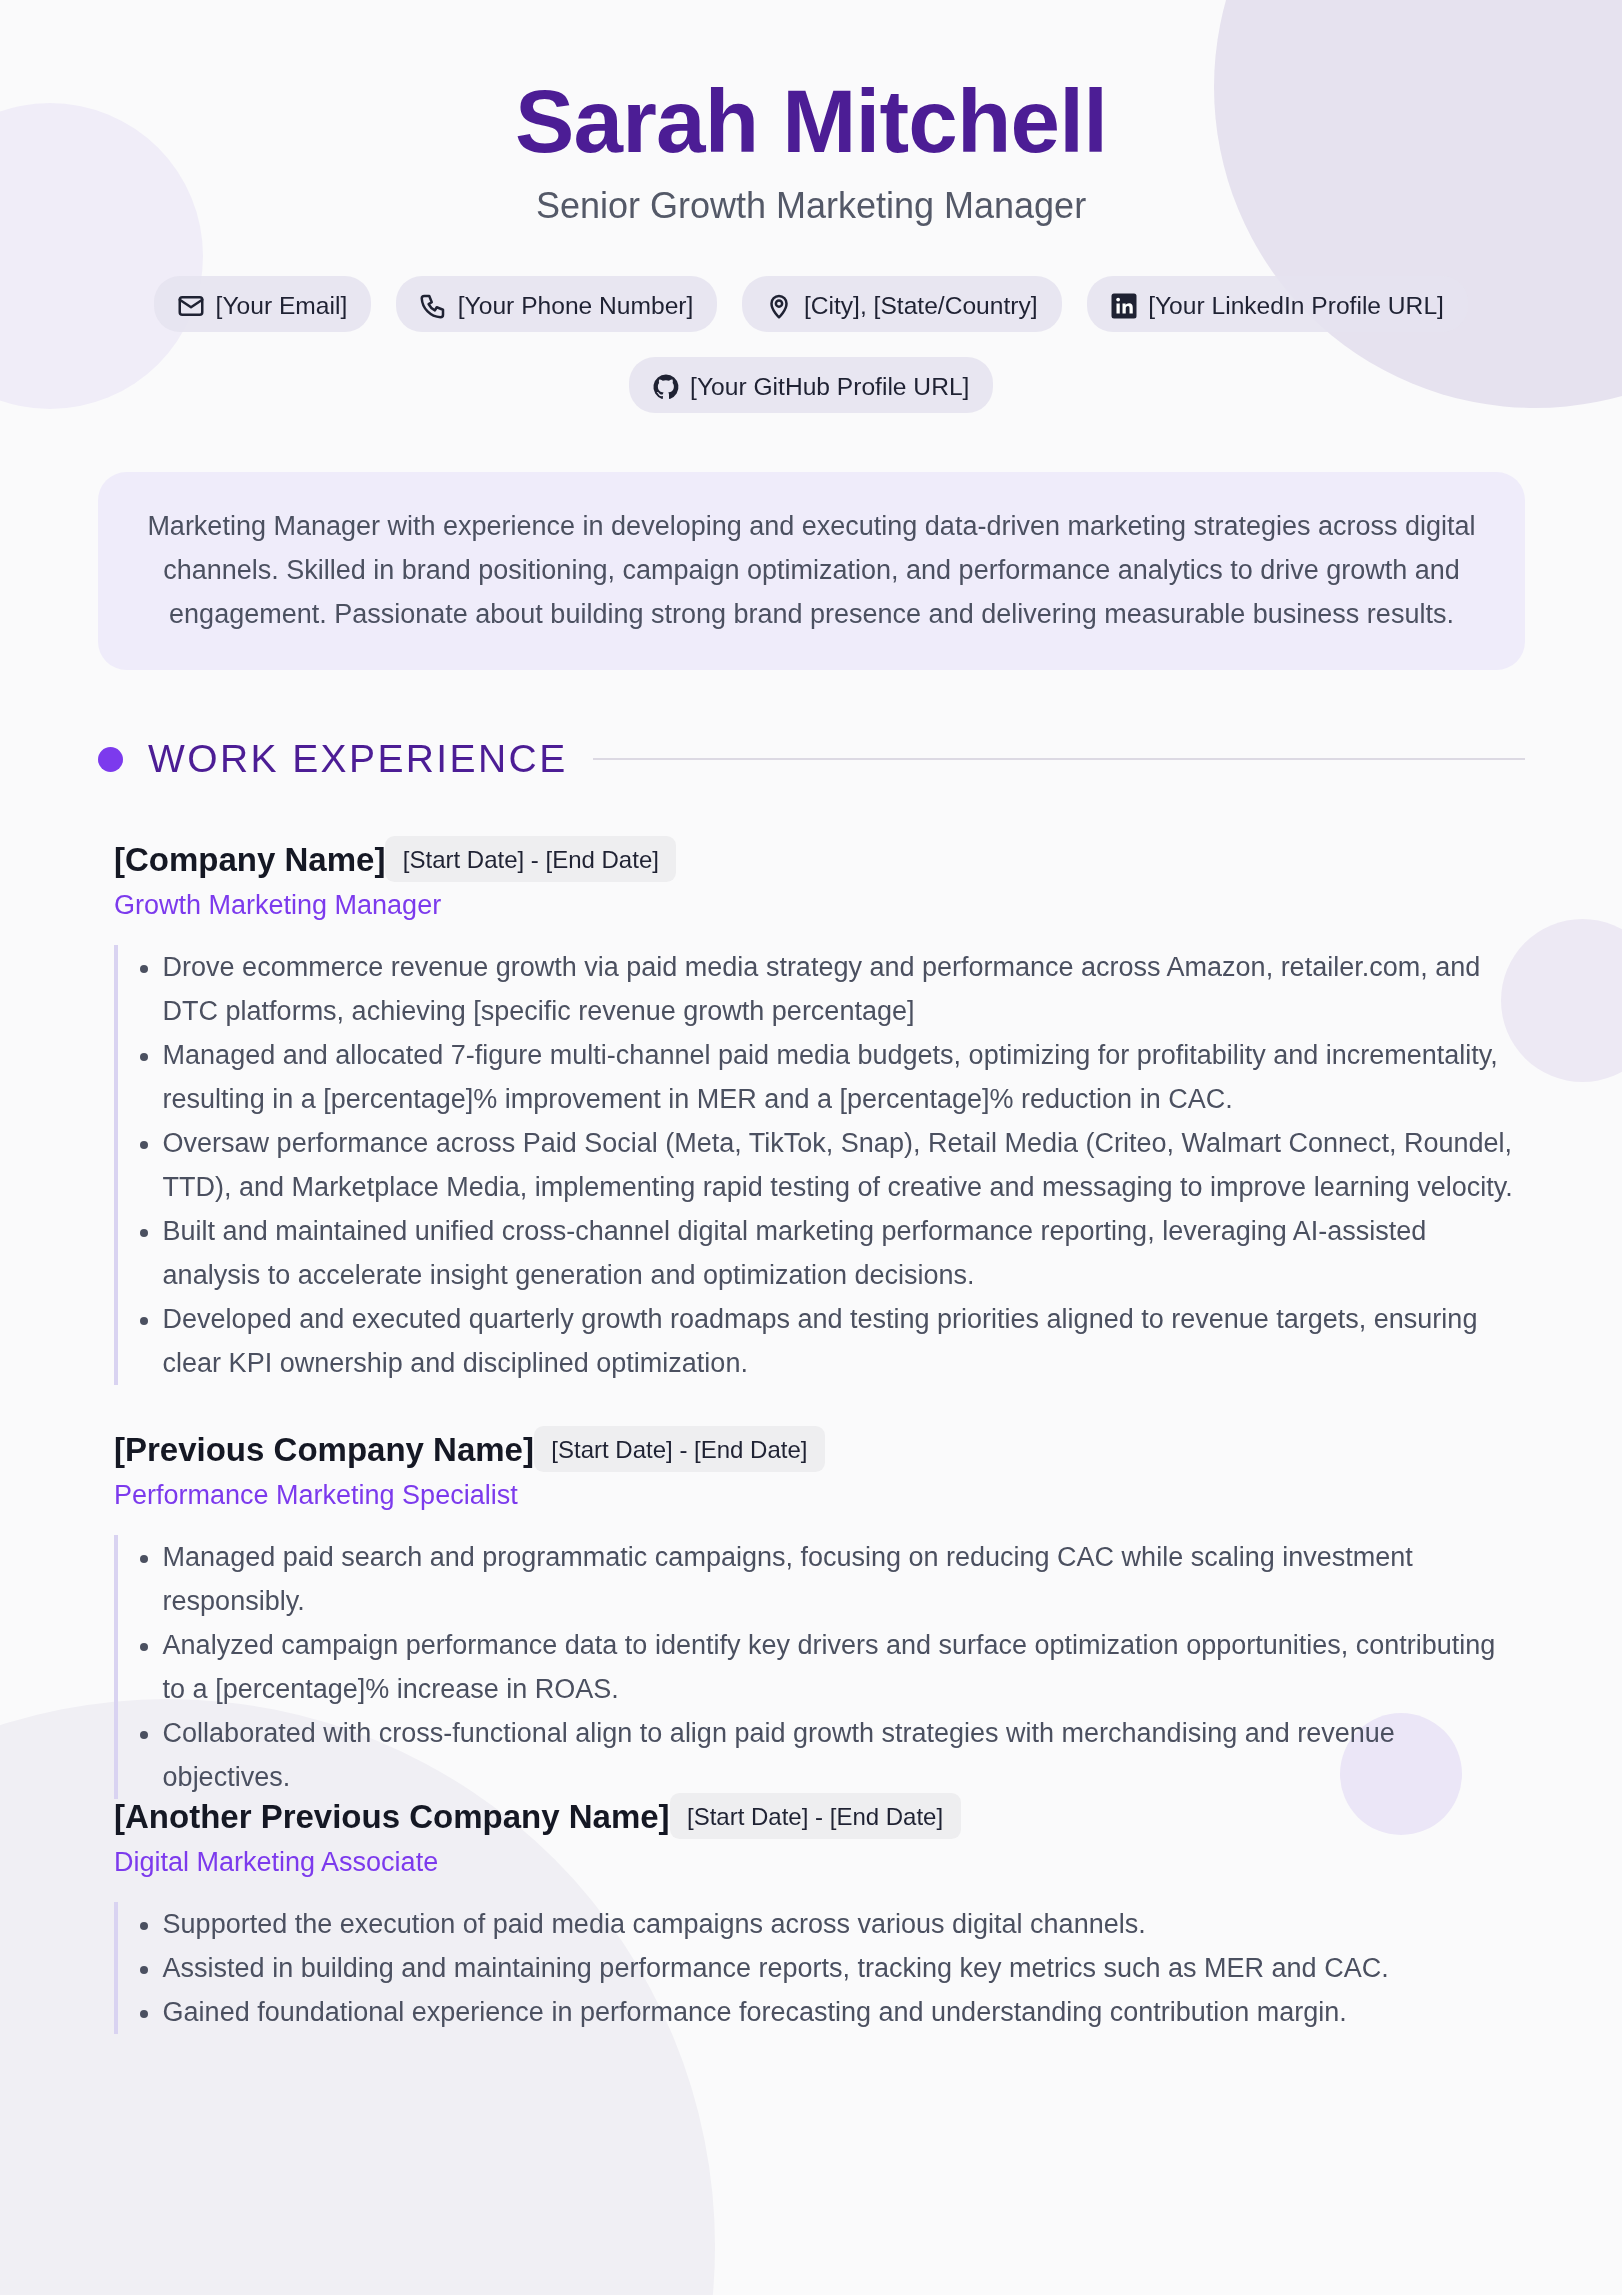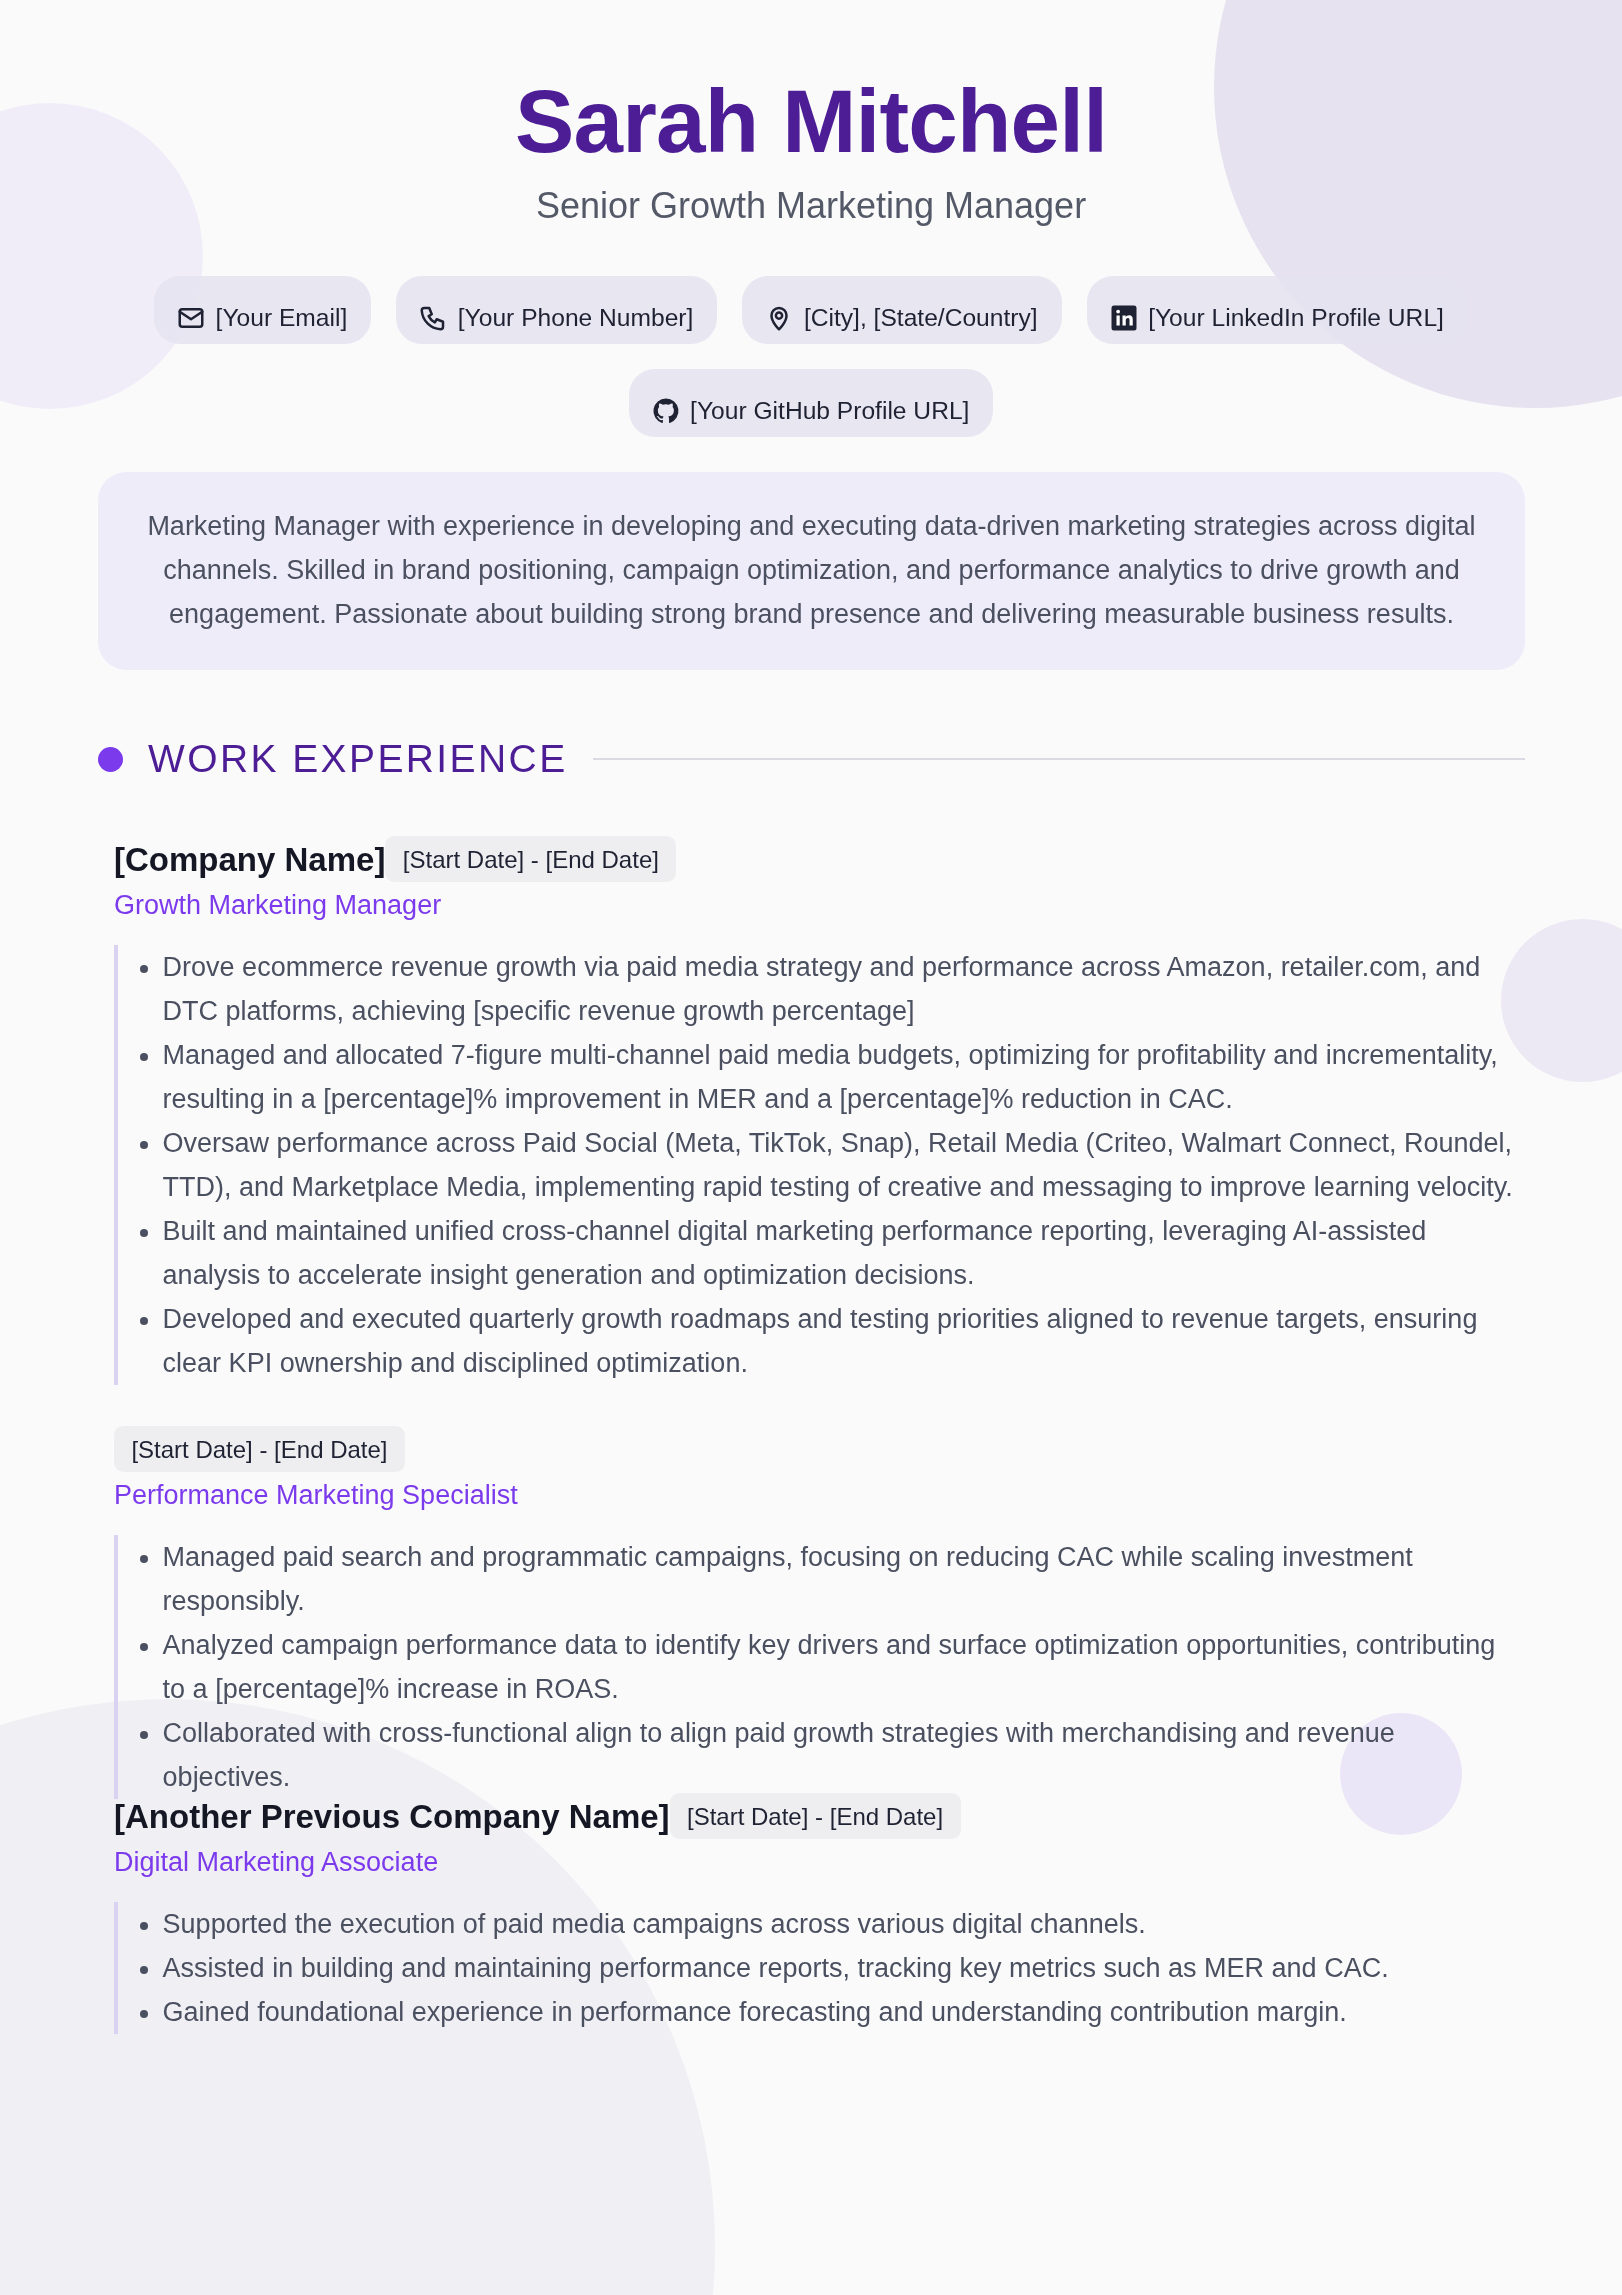--- a/index.html
+++ b/index.html
@@ -16,21 +16,21 @@
   .c4 { left: 1340px; top: 1713px; width: 122px; height: 122px; background: #ebe6f7; }
   .c5 { left: -380px; top: 1699px; width: 1095px; height: 1095px; background: #f0eff4; }
 
   .page { position: relative; z-index: 1; }
 
   .header { position: absolute; top: 70px; left: 0; width: 1622px; text-align: center; }
   .name { font-size: 89px; font-weight: bold; color: #4c1d95; letter-spacing: -0.8px; line-height: 103px; margin: 0; }
   .subtitle { font-size: 36px; color: #545968; margin-top: 11px; line-height: 44px; }
 
   .contacts { position: absolute; top: 276px; left: 0; width: 1622px; display: flex; flex-wrap: wrap; justify-content: center; column-gap: 25px; row-gap: 25px; padding: 0 150px; box-sizing: border-box; }
-  .chip { display: inline-flex; align-items: center; height: 52px; padding: 16px 24px 0 22px; border-radius: 26px; background: rgba(230,227,240,0.9); color: #1f2233; font-size: 24.6px; cursor: pointer; }
+  .chip { display: inline-flex; align-items: center; height: 52px; padding: 4px 24px 0 22px; border-radius: 26px; background: rgba(230,227,240,0.9); color: #1f2233; font-size: 24.6px; cursor: pointer; }
   .chip svg { width: 30px; height: 30px; margin-right: 9.5px; flex: none; }
 
   .summary { position: absolute; left: 98px; top: 472px; width: 1427px; height: 198px; border-radius: 28.5px; background: #efecfa; box-sizing: border-box; padding: 32px 25px; text-align: center; font-size: 27px; line-height: 44px; color: #4b5060; }
 
   .section-head { position: absolute; left: 98px; top: 737px; width: 1427px; display: flex; align-items: center; }
   .section-dot { width: 25px; height: 25px; border-radius: 50%; background: #7c3aed; margin-right: 25px; flex: none; }
   .section-title { font-size: 39px; font-weight: normal; color: #4c1d95; letter-spacing: 2.4px; white-space: nowrap; }
   .section-line { flex: 1; height: 2.4px; background: #dcd9e3; margin-left: 25px; }
 
   .job { position: absolute; left: 114px; width: 1411px; }
@@ -116,20 +116,21 @@
       <li>Drove ecommerce revenue growth via paid media strategy and performance across Amazon, retailer.com, and DTC platforms, achieving [specific revenue growth percentage]</li>
       <li>Managed and allocated 7-figure multi-channel paid media budgets, optimizing for profitability and incrementality, resulting in a [percentage]% improvement in MER and a [percentage]% reduction in CAC.</li>
       <li>Oversaw performance across Paid Social (Meta, TikTok, Snap), Retail Media (Criteo, Walmart Connect, Roundel, TTD), and Marketplace Media, implementing rapid testing of creative and messaging to improve learning velocity.</li>
       <li>Built and maintained unified cross-channel digital marketing performance reporting, leveraging AI-assisted analysis to accelerate insight generation and optimization decisions.</li>
       <li>Developed and executed quarterly growth roadmaps and testing priorities aligned to revenue targets, ensuring clear KPI ownership and disciplined optimization.</li>
     </ul>
   </article>
 
   <article class="job" style="top:1426px">
     <div class="job-top">
+      <span class="company">[Previous Company Name]</span>
       <span class="dates">[Start Date] - [End Date]</span>
     </div>
     <div class="role">Performance Marketing Specialist</div>
     <ul class="bullets">
       <li>Managed paid search and programmatic campaigns, focusing on reducing CAC while scaling investment responsibly.</li>
       <li>Analyzed campaign performance data to identify key drivers and surface optimization opportunities, contributing to a [percentage]% increase in ROAS.</li>
       <li>Collaborated with cross-functional align to align paid growth strategies with merchandising and revenue objectives.</li>
     </ul>
   </article>
 

